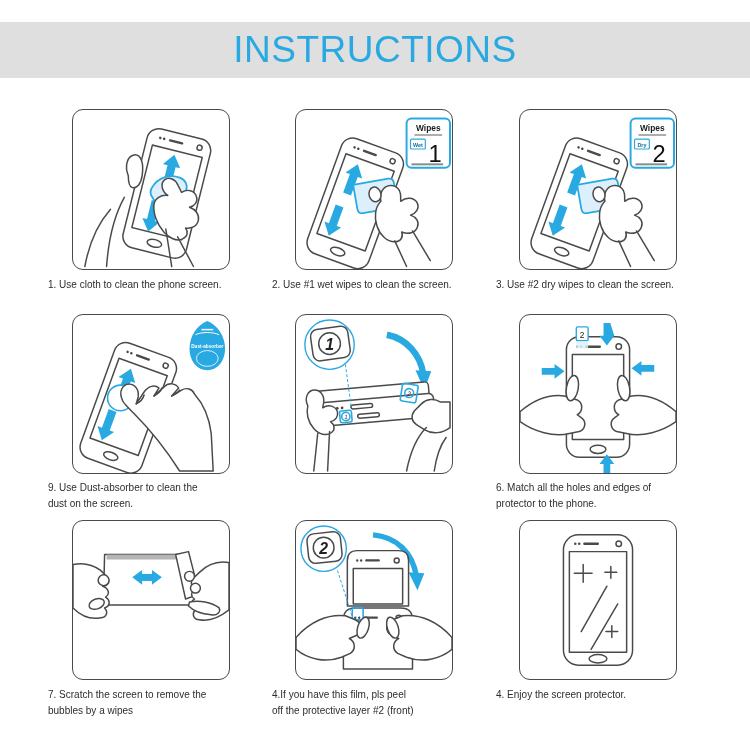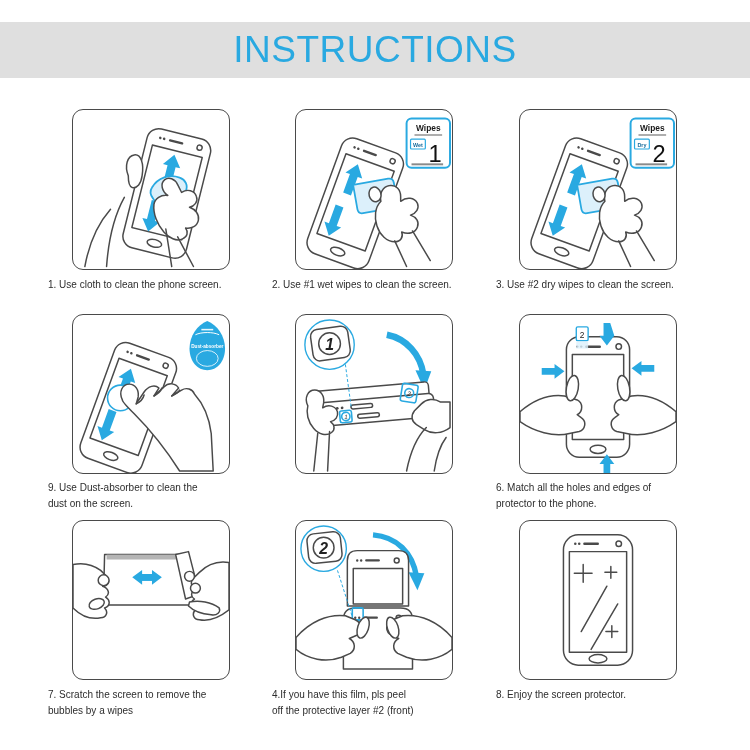--- a/index.html
+++ b/index.html
@@ -342,16 +342,16 @@
   </div>
   <div class="caption" style="left:48px;top:687px">
     <span>7. Scratch the screen to remove the</span>
     <span>bubbles by a wipes</span>
   </div>
   <div class="caption" style="left:272px;top:687px">
     <span>4.If you have this film, pls peel</span>
     <span>off the protective layer #2 (front)</span>
   </div>
   <div class="caption" style="left:496px;top:687px">
-    <span>8. Enjoy the screen protector.</span>
+    <span>4. Enjoy the screen protector.</span>
   </div>
 
 </div>
 
 </body></html>

